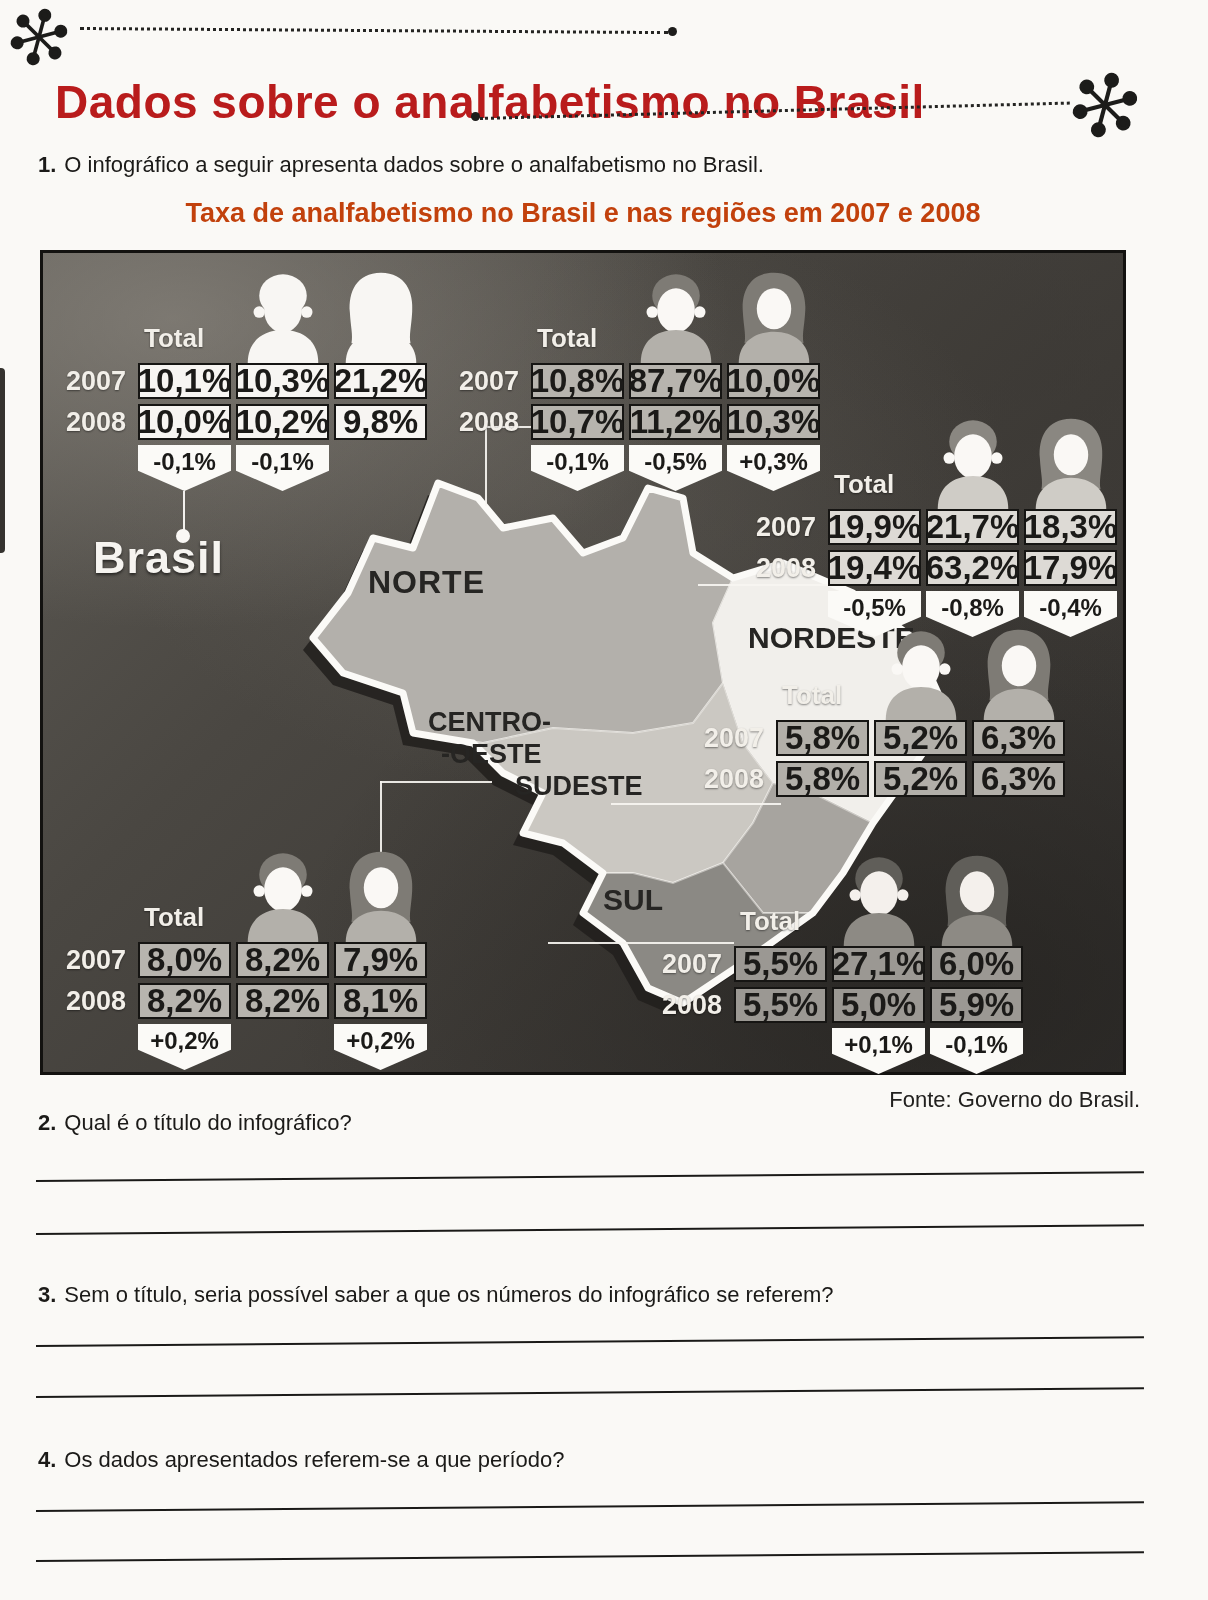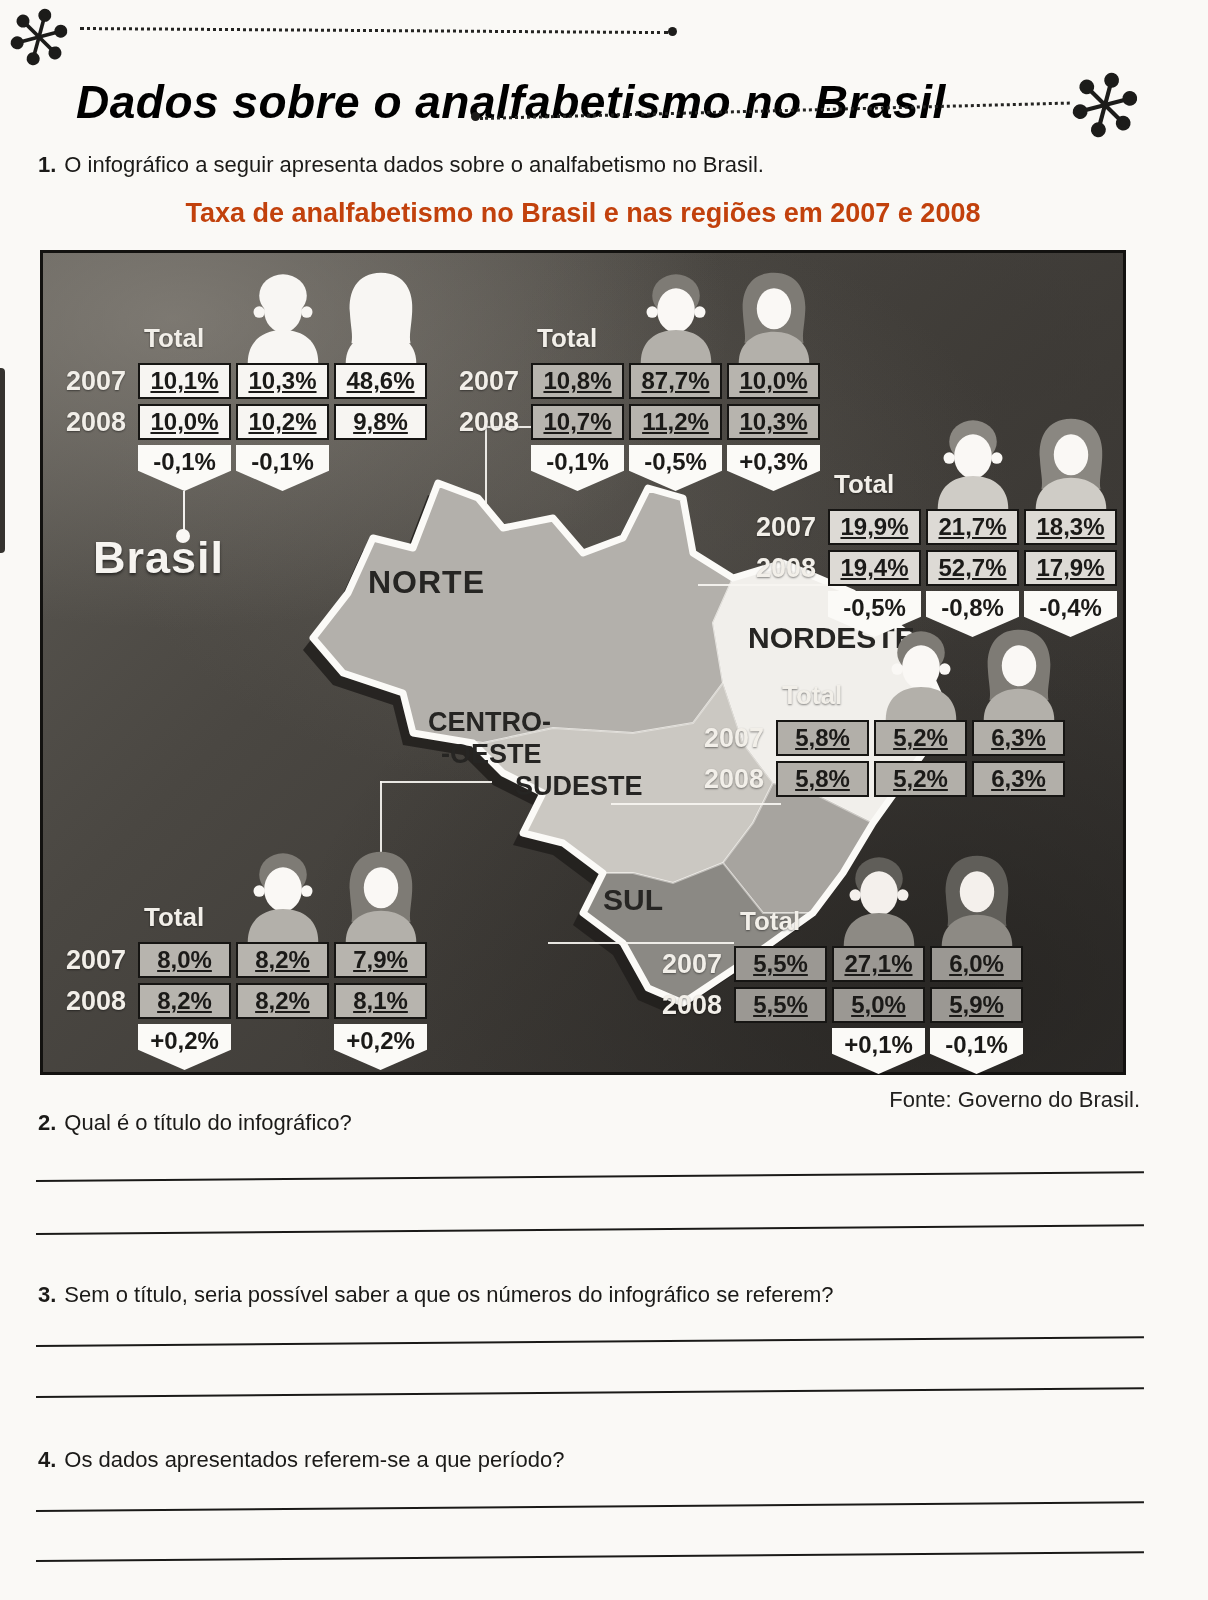--- a/index.html
+++ b/index.html
@@ -7,22 +7,22 @@
     width:1208px;height:1600px;position:relative;overflow:hidden;
     background:#faf9f6;
     font-family:"Liberation Sans", sans-serif;
     color:#1b1a18;
   }
   
   .flake{position:absolute;}
   .dotline{position:absolute;height:0;border-top:3px dotted #242422;}
   .linedot{position:absolute;width:9px;height:9px;border-radius:50%;background:#1d1d1b;}
   .page-title{
-    position:absolute;left:76px;top:44px;font-size:46px;font-weight:bold;
-    letter-spacing:0.5px;color:#000000;font-style:italic;
+    position:absolute;left:55px;top:44px;font-size:46px;font-weight:bold;
+    letter-spacing:0.5px;color:#b91c1c;
   }
   .q{position:absolute;left:38px;font-size:22px;color:#1b1a18;}
   .q b{font-weight:bold;margin-right:8px;}
   .info-title{
     position:absolute;left:40px;top:198px;width:1086px;text-align:center;
     font-size:27px;font-weight:bold;color:#c2410c;
   }
   .fonte{
     position:absolute;left:600px;top:1087px;width:540px;text-align:right;
     font-size:22px;color:#22211f;
@@ -54,23 +54,22 @@
     column-gap:5px;row-gap:5px;
   }
   .c1{grid-column:1}.c2{grid-column:2}.c3{grid-column:3}.c4{grid-column:4}
   .r1{grid-row:1}.r2{grid-row:2}.r3{grid-row:3}.r4{grid-row:4}
   .tlabel{align-self:end;padding:0 0 4px 6px;font-size:26px;font-weight:bold;
           color:#f2efe9;text-shadow:0 1px 2px rgba(0,0,0,.45);}
   .year{align-self:center;justify-self:end;padding-right:7px;font-size:27px;
         font-weight:bold;color:#f2efe9;text-shadow:0 1px 2px rgba(0,0,0,.45);}
   .cell{
     position:relative;z-index:1;display:flex;align-items:center;justify-content:center;
-    border:2px solid #161513;font-size:24px;font-weight:bold;color:#1b1a18;
+    border:2px solid #161513;font-size:33px;font-weight:bold;color:#1b1a18;
     box-sizing:border-box;
-    text-decoration:underline;
   }
   .bg-brasil{background:#f7f5f2}
   .bg-norte{background:#b7b4ae}
   .bg-nordeste{background:#dddad5}
   .bg-sudeste{background:#b2afa9}
   .bg-centro{background:#b7b4ae}
   .bg-sul{background:#9b9893}
   .pennant{
     height:46px;background:#fbfaf7;text-align:center;line-height:27px;padding-top:3px;
     box-sizing:border-box;font-size:24px;font-weight:bold;color:#1b1a18;
@@ -183,21 +182,21 @@
     <div class="tlabel r1 c2">Total</div>
     <svg class="person r1 c3 white-person" viewBox="0 0 100 112">
         <use href="#p-male"></use>
       </svg>
     <svg class="person r1 c4 white-person" viewBox="0 0 100 112">
         <use href="#p-female"></use>
       </svg>
     <div class="year r2 c1">2007</div>
     <div class="cell r2 c2 bg-brasil">10,1%</div>
     <div class="cell r2 c3 bg-brasil">10,3%</div>
-    <div class="cell r2 c4 bg-brasil">48,6%</div>
+    <div class="cell r2 c4 bg-brasil">21,2%</div>
     <div class="year r3 c1">2008</div>
     <div class="cell r3 c2 bg-brasil">10,0%</div>
     <div class="cell r3 c3 bg-brasil">10,2%</div>
     <div class="cell r3 c4 bg-brasil">9,8%</div>
     <div class="pennant r4 c2">-0,1%</div>
     <div class="pennant r4 c3">-0,1%</div>
     <div class="pennant r4 c4" style="visibility: hidden;"></div>
     <div class="b-line"></div>
     <div class="b-dot"></div>
     <div class="b-name">Brasil</div>
@@ -231,21 +230,21 @@
       </svg>
     <svg class="person r1 c4 light-person" viewBox="0 0 100 112">
         <use href="#p-female"></use>
       </svg>
     <div class="year r2 c1">2007</div>
     <div class="cell r2 c2 bg-nordeste">19,9%</div>
     <div class="cell r2 c3 bg-nordeste">21,7%</div>
     <div class="cell r2 c4 bg-nordeste">18,3%</div>
     <div class="year r3 c1">2008</div>
     <div class="cell r3 c2 bg-nordeste">19,4%</div>
-    <div class="cell r3 c3 bg-nordeste">52,7%</div>
+    <div class="cell r3 c3 bg-nordeste">63,2%</div>
     <div class="cell r3 c4 bg-nordeste">17,9%</div>
     <div class="pennant r4 c2">-0,5%</div>
     <div class="pennant r4 c3">-0,8%</div>
     <div class="pennant r4 c4">-0,4%</div>
   </div>
 
   <div class="block" style="left:660px;top:372px">
     <div class="tlabel r1 c2">Total</div>
     <svg class="person r1 c3 gray-person" viewBox="0 0 100 112">
         <use href="#p-male"></use>

